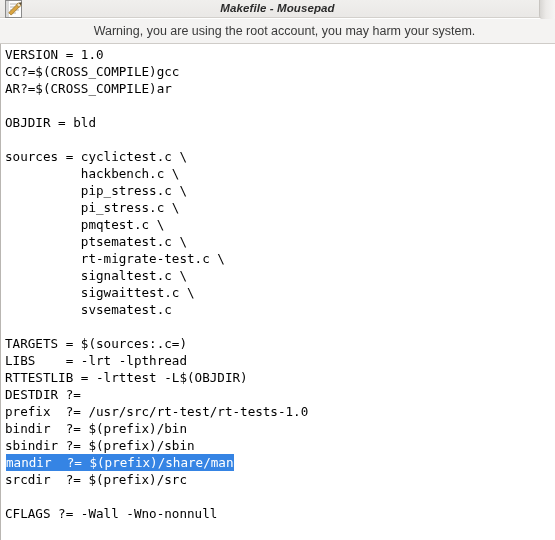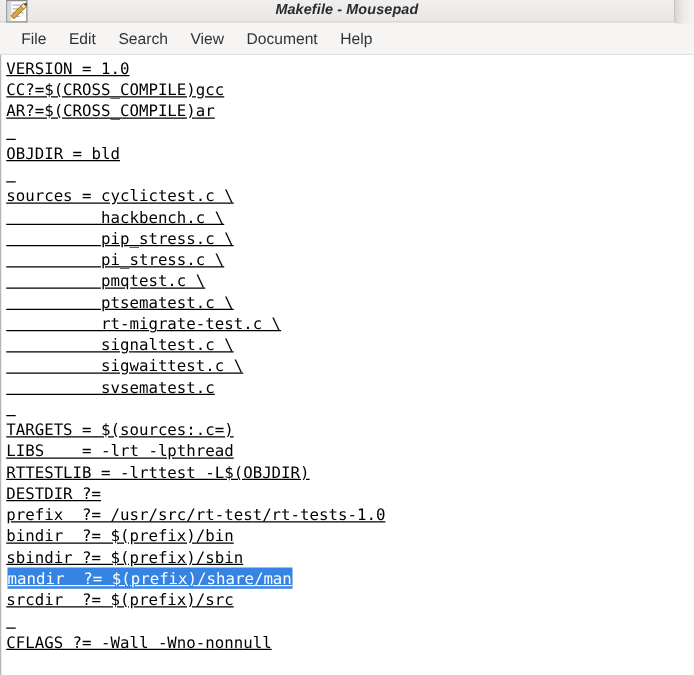--- a/index.html
+++ b/index.html
@@ -124,21 +124,20 @@
     font-size: 12.6px;
     line-height: 17px;
     color: #000000;
     white-space: pre;
     letter-spacing: 0px;
   }
   .code-line {
     display: block;
     height: 17px;
     white-space: pre;
-    text-decoration: underline;
   }
   .code-line.sel {
     background: #3584e4;
     color: #ffffff;
     display: inline-block;
     width: auto;
     padding-right: 1px;
     margin-left: 1px;
   }
   .sel-wrap { display: block; height: 17px; }
@@ -161,27 +160,22 @@
           <rect x="5" y="8.2" width="13" height="3.4" fill="#d9a441" stroke="#9a6f20" stroke-width="0.7"></rect>
           <rect x="16" y="8.2" width="3" height="3.4" fill="#f0e3c0" stroke="#9a6f20" stroke-width="0.7"></rect>
           <polygon points="19,8.2 21.6,9.9 19,11.6" fill="#5a4a30"></polygon>
         </g>
       </svg>
     </span>
     <div class="titlebar-title">Makefile - Mousepad</div>
     <span class="titlebar-btn"></span>
   </div>
 
-  <div class="menubar">
-    <div class="menu-item">File</div>
-    <div class="menu-item">Edit</div>
-    <div class="menu-item">Search</div>
-    <div class="menu-item">View</div>
-    <div class="menu-item">Document</div>
-    <div class="menu-item">Help</div>
+
+  <div class="warningbar">
+    <span class="warning-text">Warning, you are using the root account, you may harm your system.</span>
   </div>
-
 
   <div class="textview">
     <div class="code" id="code-body"><span class="code-line">VERSION = 1.0</span><span class="code-line">CC?=$(CROSS_COMPILE)gcc</span><span class="code-line">AR?=$(CROSS_COMPILE)ar</span><span class="code-line">&nbsp;</span><span class="code-line">OBJDIR = bld</span><span class="code-line">&nbsp;</span><span class="code-line">sources = cyclictest.c \</span><span class="code-line">          hackbench.c \</span><span class="code-line">          pip_stress.c \</span><span class="code-line">          pi_stress.c \</span><span class="code-line">          pmqtest.c \</span><span class="code-line">          ptsematest.c \</span><span class="code-line">          rt-migrate-test.c \</span><span class="code-line">          signaltest.c \</span><span class="code-line">          sigwaittest.c \</span><span class="code-line">          svsematest.c</span><span class="code-line">&nbsp;</span><span class="code-line">TARGETS = $(sources:.c=)</span><span class="code-line">LIBS    = -lrt -lpthread</span><span class="code-line">RTTESTLIB = -lrttest -L$(OBJDIR)</span><span class="code-line">DESTDIR ?=</span><span class="code-line">prefix  ?= /usr/src/rt-test/rt-tests-1.0</span><span class="code-line">bindir  ?= $(prefix)/bin</span><span class="code-line">sbindir ?= $(prefix)/sbin</span><span class="sel-wrap"><span class="code-line sel" style="background: rgb(53, 132, 228); color: rgb(255, 255, 255);">mandir  ?= $(prefix)/share/man</span></span><span class="code-line">srcdir  ?= $(prefix)/src</span><span class="code-line">&nbsp;</span><span class="code-line">CFLAGS ?= -Wall -Wno-nonnull</span></div>
   </div>
 
 </div>
 
 </body></html>

